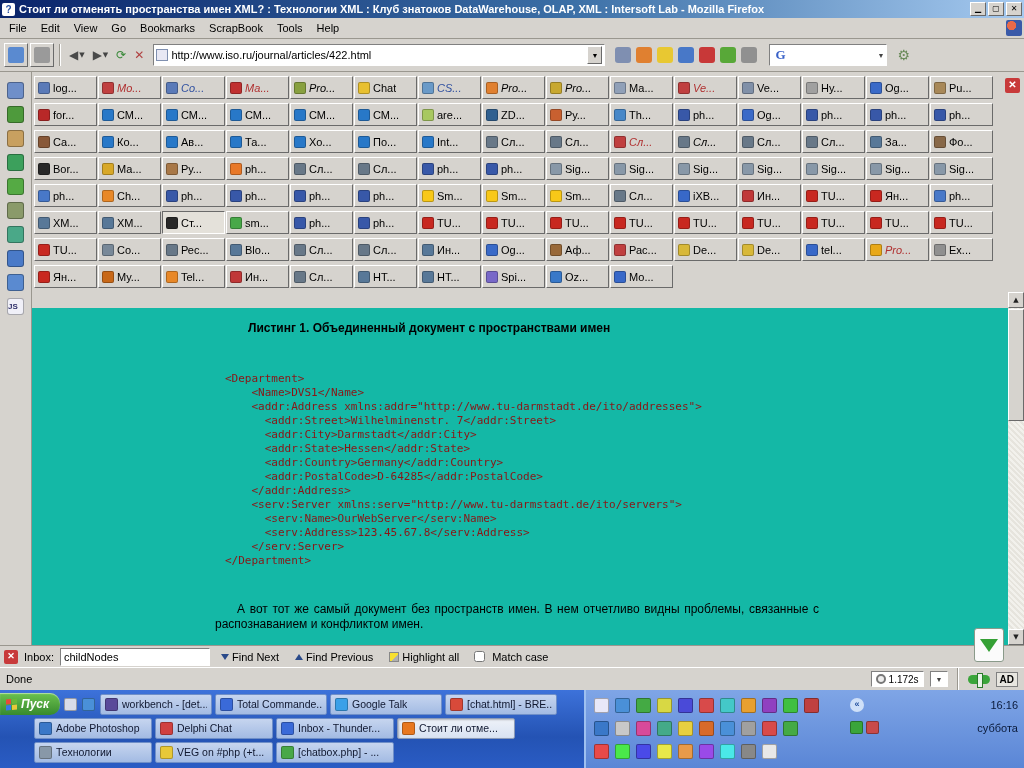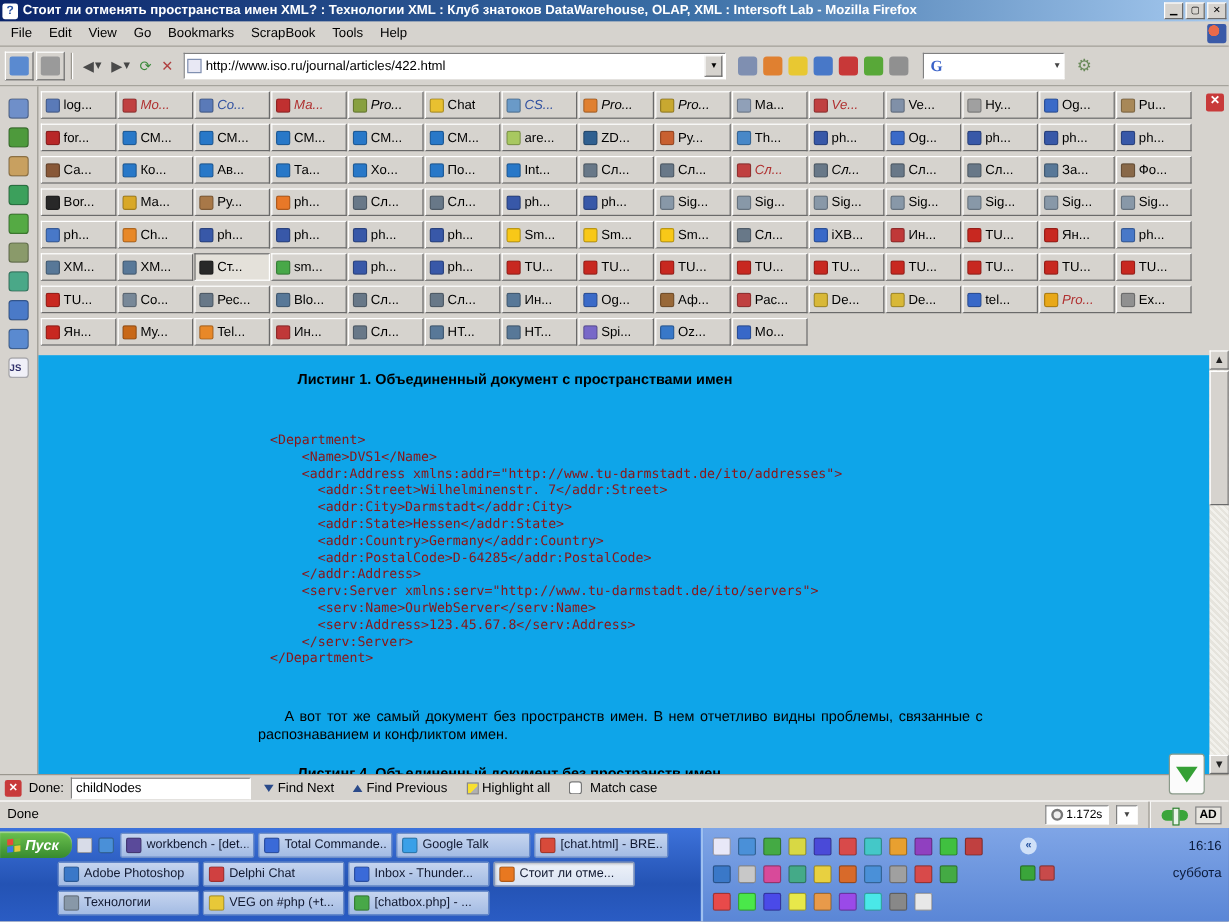--- a/index.html
+++ b/index.html
@@ -57,21 +57,21 @@
     font-size:10px;line-height:14px;text-align:center;border-radius:2px;font-weight:bold;}
 
   
   #sidebar{left:0;top:72px;width:32px;height:573px;background:#d6d3ce;border-right:1px solid #9a978f;
     display:flex;flex-direction:column;align-items:center;padding-top:10px;gap:7px;}
   .sb-ico{width:17px;height:17px;border-radius:3px;border:1px solid rgba(0,0,0,.3);}
   .sb-glyph{font-size:8px;font-weight:bold;color:#30306a;line-height:15px;}
   #sb-bottom{margin-top:auto;margin-bottom:10px;}
 
   
-  #content{left:32px;top:296px;width:976px;height:350px;background:#0ea5e9;overflow:hidden;}
+  #content{left:32px;top:308px;width:976px;height:350px;background:#14b8a6;overflow:hidden;}
   #listing1-title,#listing2-title{position:absolute;left:216px;font-size:12px;font-weight:bold;color:#000;white-space:nowrap;}
   #listing1-title{top:13px;}
   #code-listing{position:absolute;left:193px;top:64px;margin:0;
     font-family:"DejaVu Sans Mono","Liberation Mono",monospace;font-size:11px;line-height:14px;
     color:#8b1515;white-space:pre;}
   #article-para{position:absolute;left:183px;top:294px;width:604px;font-size:12px;line-height:15px;
     color:#000;text-align:justify;text-indent:22px;margin:0;}
   #listing2-title{top:341px;}
 
   
@@ -114,21 +114,21 @@
 
   
   #taskbar{left:0;top:690px;width:1024px;height:78px;background:linear-gradient(#3d72da,#2453b4 60%,#2a5cc4);}
   #start-btn{position:absolute;left:0;top:3px;width:60px;height:22px;border-radius:0 10px 10px 0;
     background:linear-gradient(#6cc24f,#378a2e);display:flex;align-items:center;gap:4px;padding:0 6px;
     box-shadow:inset 0 1px 1px rgba(255,255,255,.5);}
   #start-flag{width:11px;height:11px;display:grid;grid-template-columns:5px 5px;grid-template-rows:5px 5px;gap:1px;transform:skewY(-6deg);}
   #start-flag span{display:block;}
   #start-label{color:#fff;font-weight:bold;font-style:italic;font-size:12px;}
   #task-rows{position:absolute;left:0;top:2px;width:584px;}
-  .task-row{display:flex;gap:3px;height:24px;align-items:center;padding-left:48px;}
+  .task-row{display:flex;gap:3px;height:24px;align-items:center;padding-left:34px;}
   .task-row:first-child{padding-left:64px;}
   .ql-ico{width:13px;height:13px;border-radius:2px;border:1px solid rgba(0,0,0,.3);margin-right:2px;}
   .task-btn{height:21px;display:flex;align-items:center;gap:4px;padding:0 4px;border-radius:2px;
     background:linear-gradient(#c6d5ef,#a3bbe3);border:1px solid #6f8fc8;overflow:hidden;}
   .task-active{background:linear-gradient(#eef2f9,#d8e2f2);border-color:#8a9ab8;box-shadow:inset 1px 1px 2px rgba(0,0,0,.25);}
   .task-ico{width:13px;height:13px;border-radius:2px;flex:0 0 auto;border:1px solid rgba(0,0,0,.25);}
   .task-lbl{font-size:10.5px;color:#101830;white-space:nowrap;overflow:hidden;}
   #tray{position:absolute;left:584px;top:0;right:0;height:78px;
     background:linear-gradient(#7fa5e6,#5a86d6);border-left:2px solid #9ec0f0;}
   #tray-rows{position:absolute;left:8px;top:4px;}
@@ -723,21 +723,21 @@
   <div id="scr-thumb" class="out"></div>
   <div id="scr-down" class="scr-btn out">▼</div>
 </div>
 
 <div id="jump-btn" class="abs">
   <div id="jump-tri"></div>
 </div>
 
 <div id="findbar" class="abs">
   <span id="find-close">✕</span>
-  <span>Done:</span>
+  <span>Inbox:</span>
   <input id="find-input" class="sunken" value="childNodes" style="">
   <span class="find-btn">
     <span class="tri-dn"></span>
     <span>Find Next</span>
   </span>
   <span class="find-btn">
     <span class="tri-up"></span>
     <span>Find Previous</span>
   </span>
   <span class="find-btn">

